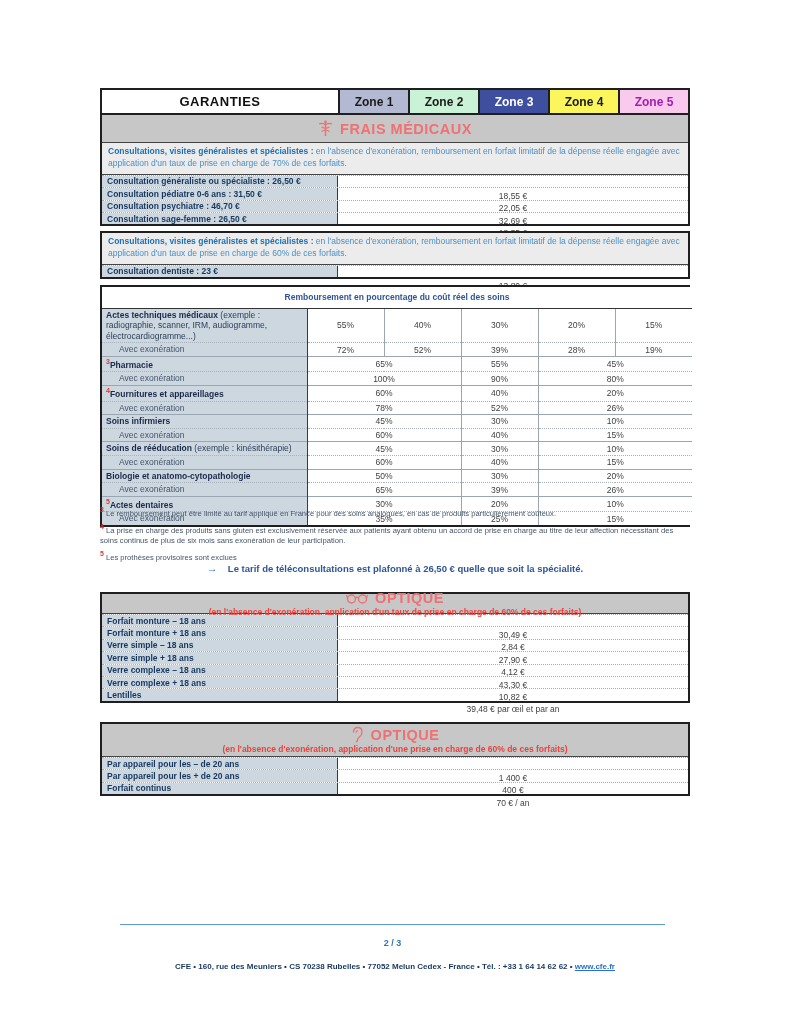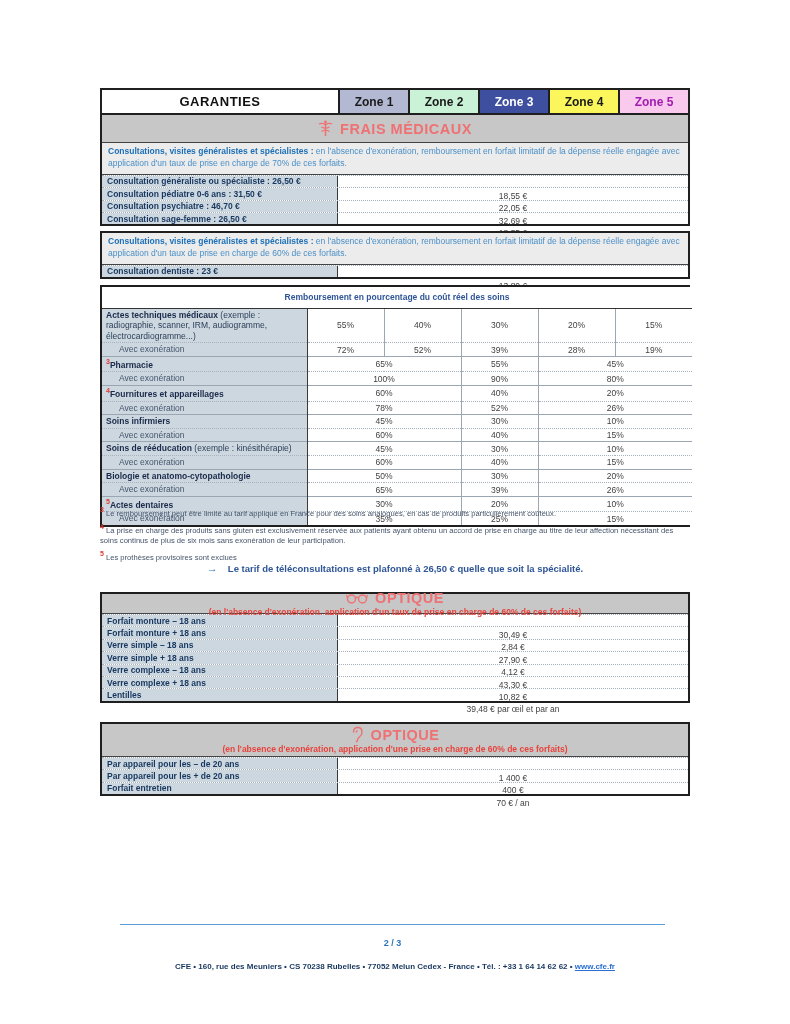--- a/index.html
+++ b/index.html
@@ -334,21 +334,21 @@
     </div>
     <div class="row">
       <div class="row-label">Par appareil pour les – de 20 ans</div>
       <div class="row-value">1 400 €</div>
     </div>
     <div class="row">
       <div class="row-label">Par appareil pour les + de 20 ans</div>
       <div class="row-value">400 €</div>
     </div>
     <div class="row">
-      <div class="row-label">Forfait entretien</div>
+      <div class="row-label">Forfait continus</div>
       <div class="row-value">70 € / an</div>
     </div>
   </div>
 
   <div class="rule"></div>
   <div class="pagenum">2 / 3</div>
   <div class="address">
     <span>CFE • 160, rue des Meuniers • CS 70238 Rubelles • 77052 Melun Cedex - France • Tél. : +33 1 64 14 62 62 • </span><a href="#">www.cfe.fr</a>
   </div>
 

